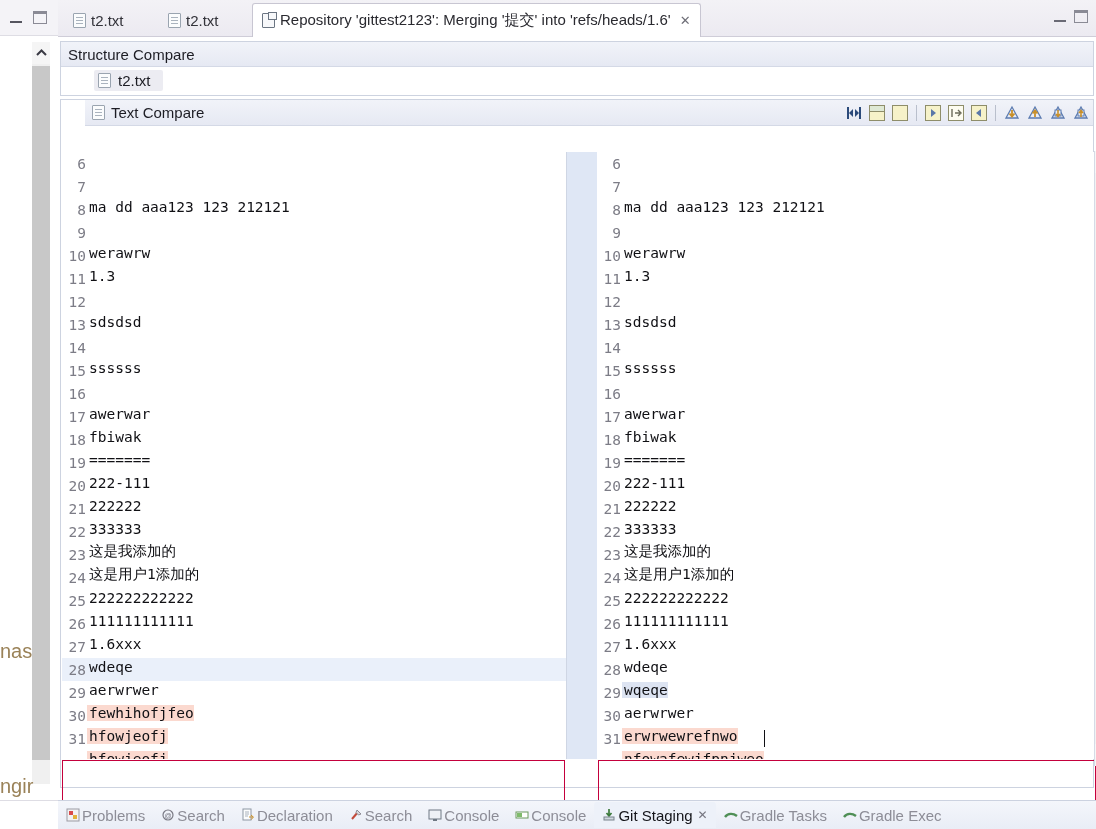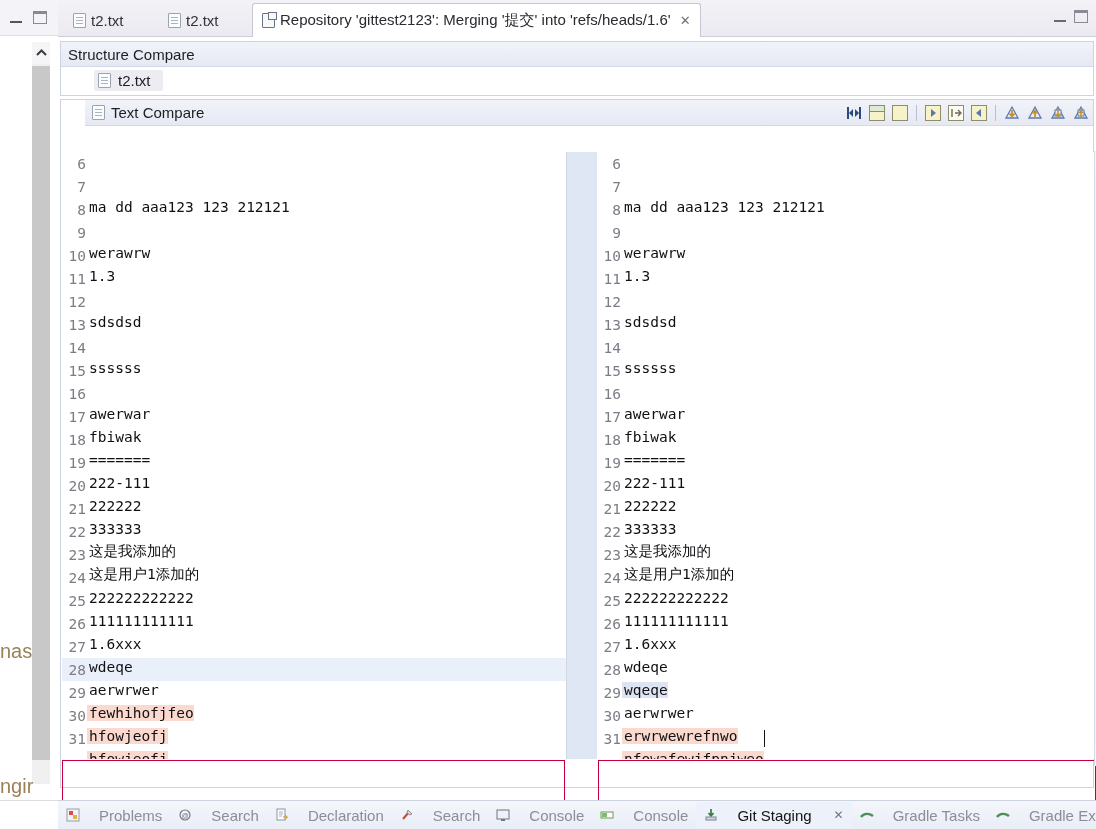--- a/index.html
+++ b/index.html
@@ -233,21 +233,21 @@
   }
 
   
   #bottom-bar {
     position: absolute; left: 58px; top: 800px; width: 1038px; height: 29px;
     background: linear-gradient(to bottom,#f4f6fb 0%, #e9edf6 100%);
     border-top: 1px solid #ccd2e0;
     display: flex; align-items: center; gap: 0px;
   }
   .btab {
-    display: flex; align-items: center; gap: 19px;
+    display: flex; align-items: center; gap: 2px;
     padding: 0 8px; height: 26px;
     font-size: 15px; color: #8d8d97; white-space: nowrap;
   }
   .btab.active { color: #141419; background: #edf1f9; border-radius: 3px 3px 0 0; }
   .btab-ico { width: 14px; height: 14px; flex:none; position: relative; }
   .btab-close { font-size: 12px; color: #74747e; margin-left: 3px; }
 
   #bottom-left-strip {
     position: absolute; left: 0; top: 800px; width: 58px; height: 29px;
     background: #ffffff; border-top: 1px solid #dedde4;

